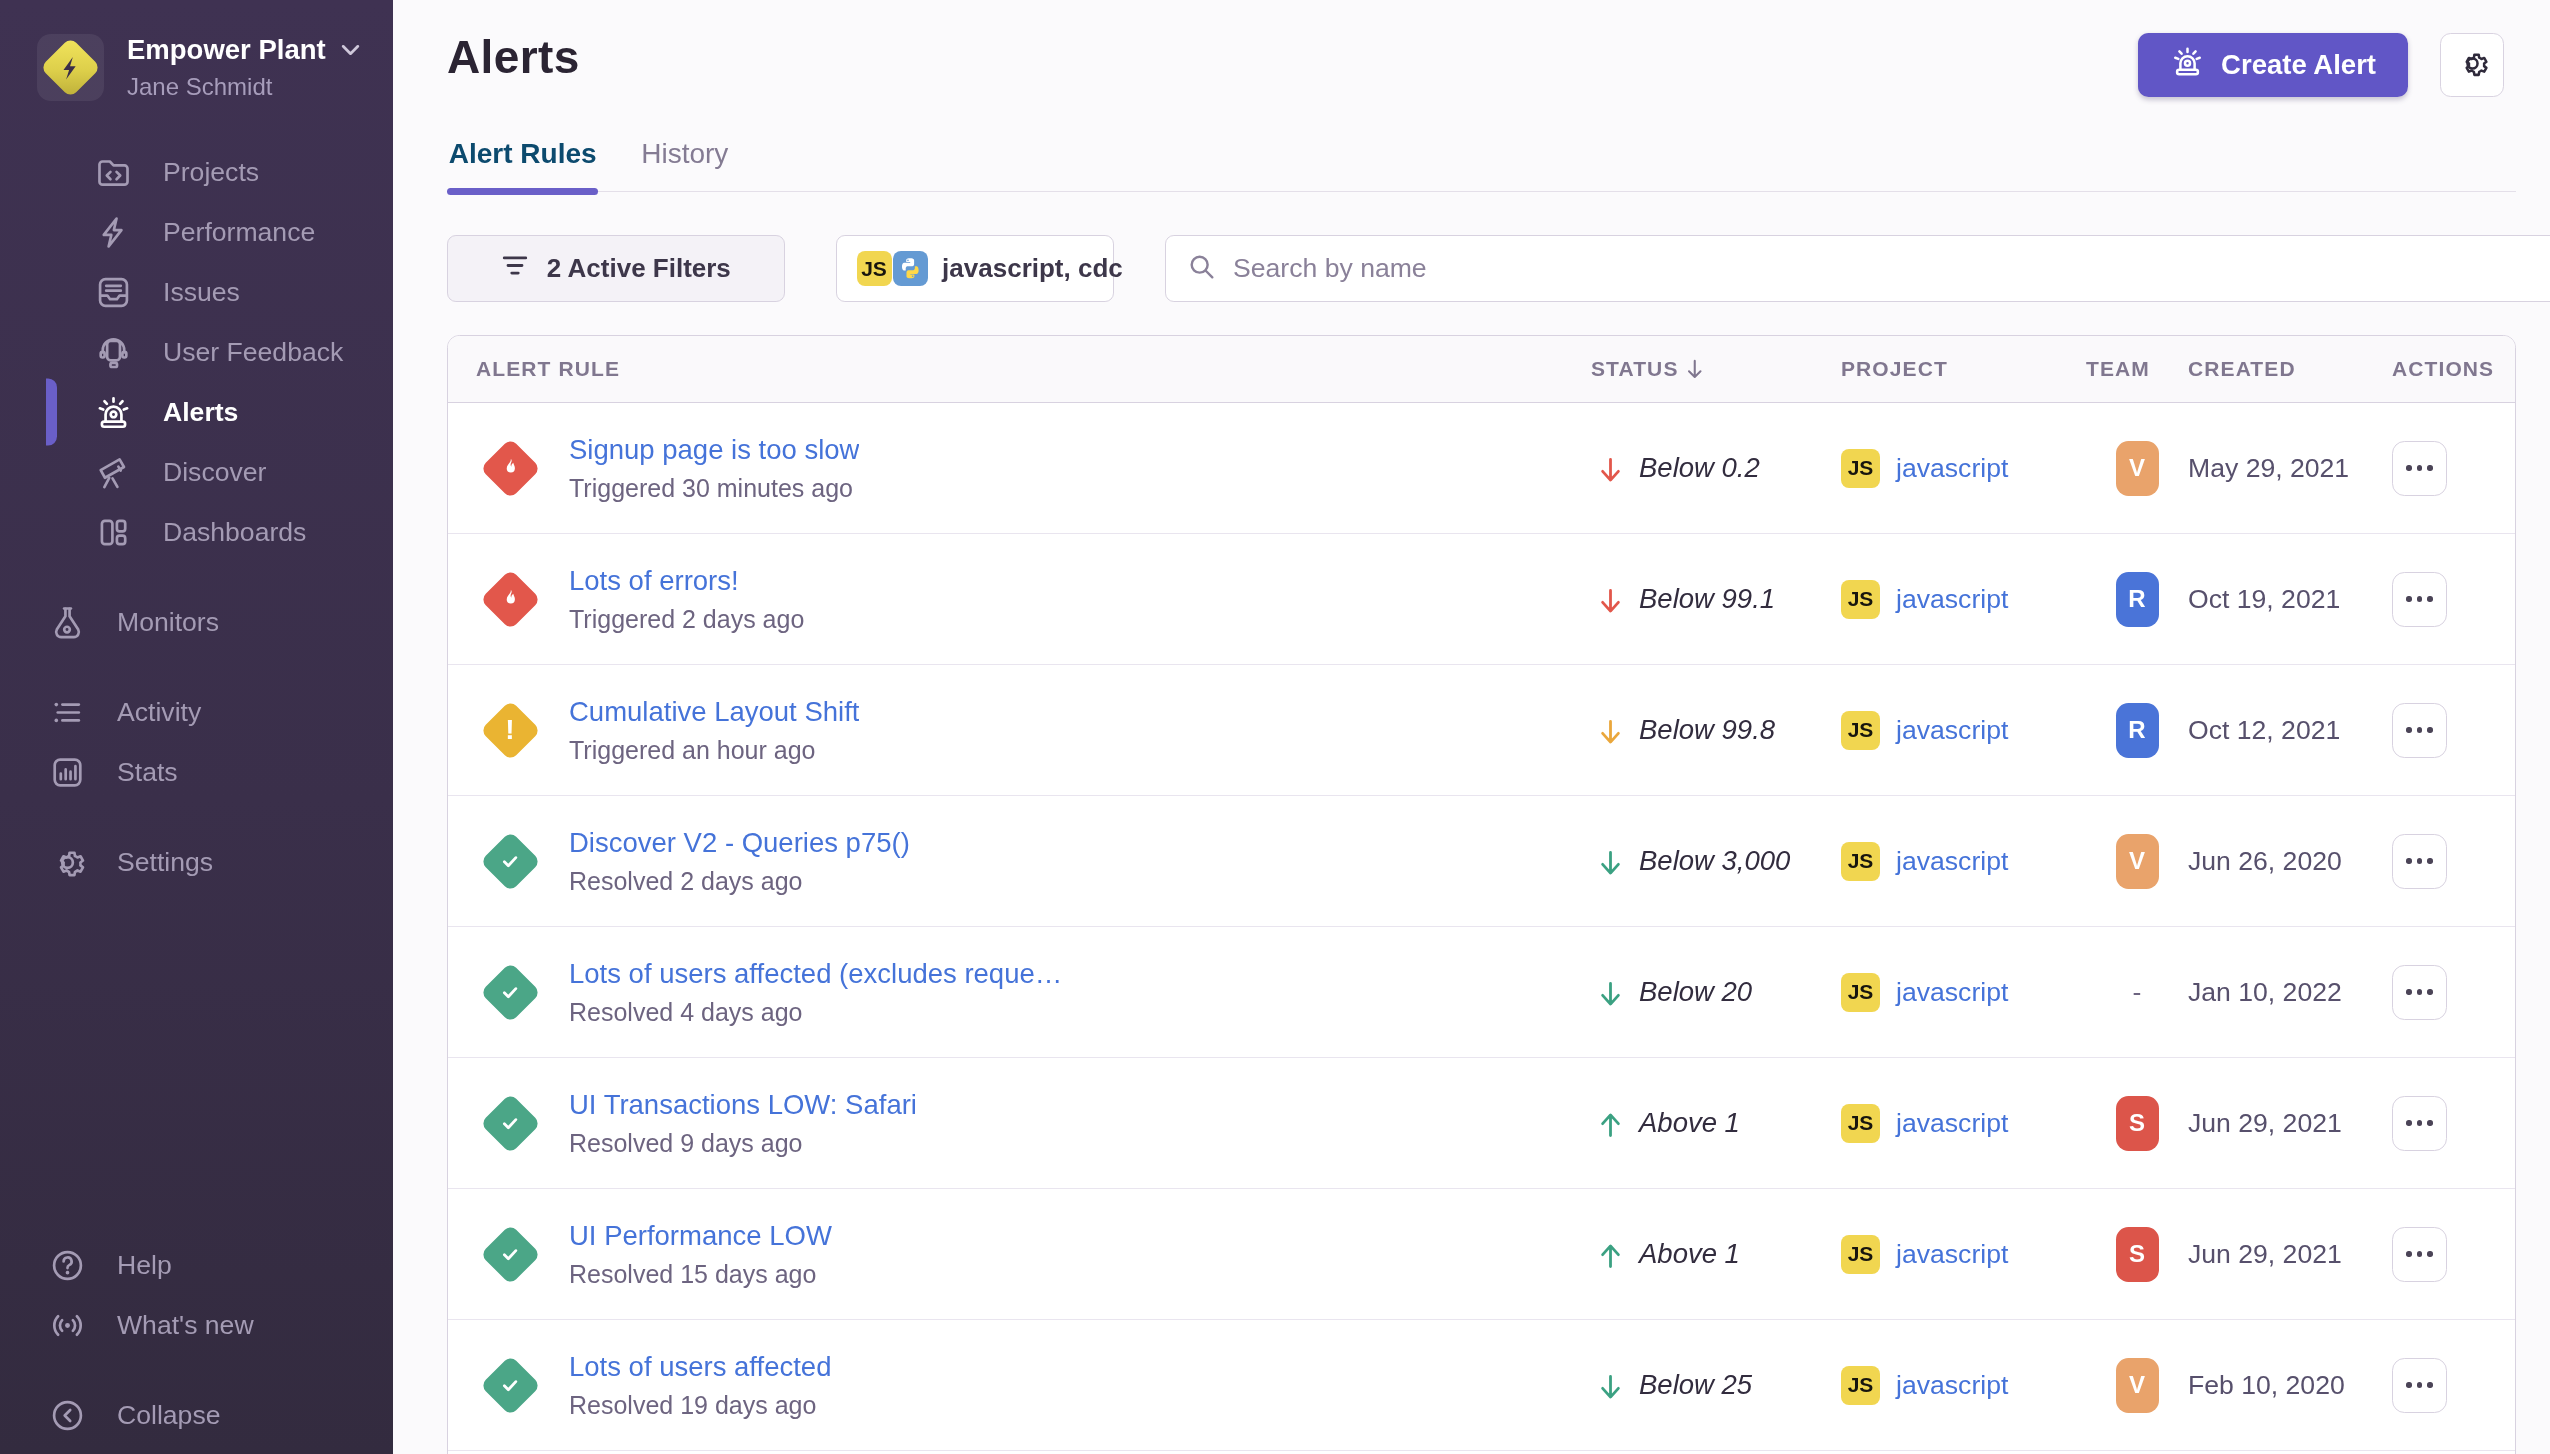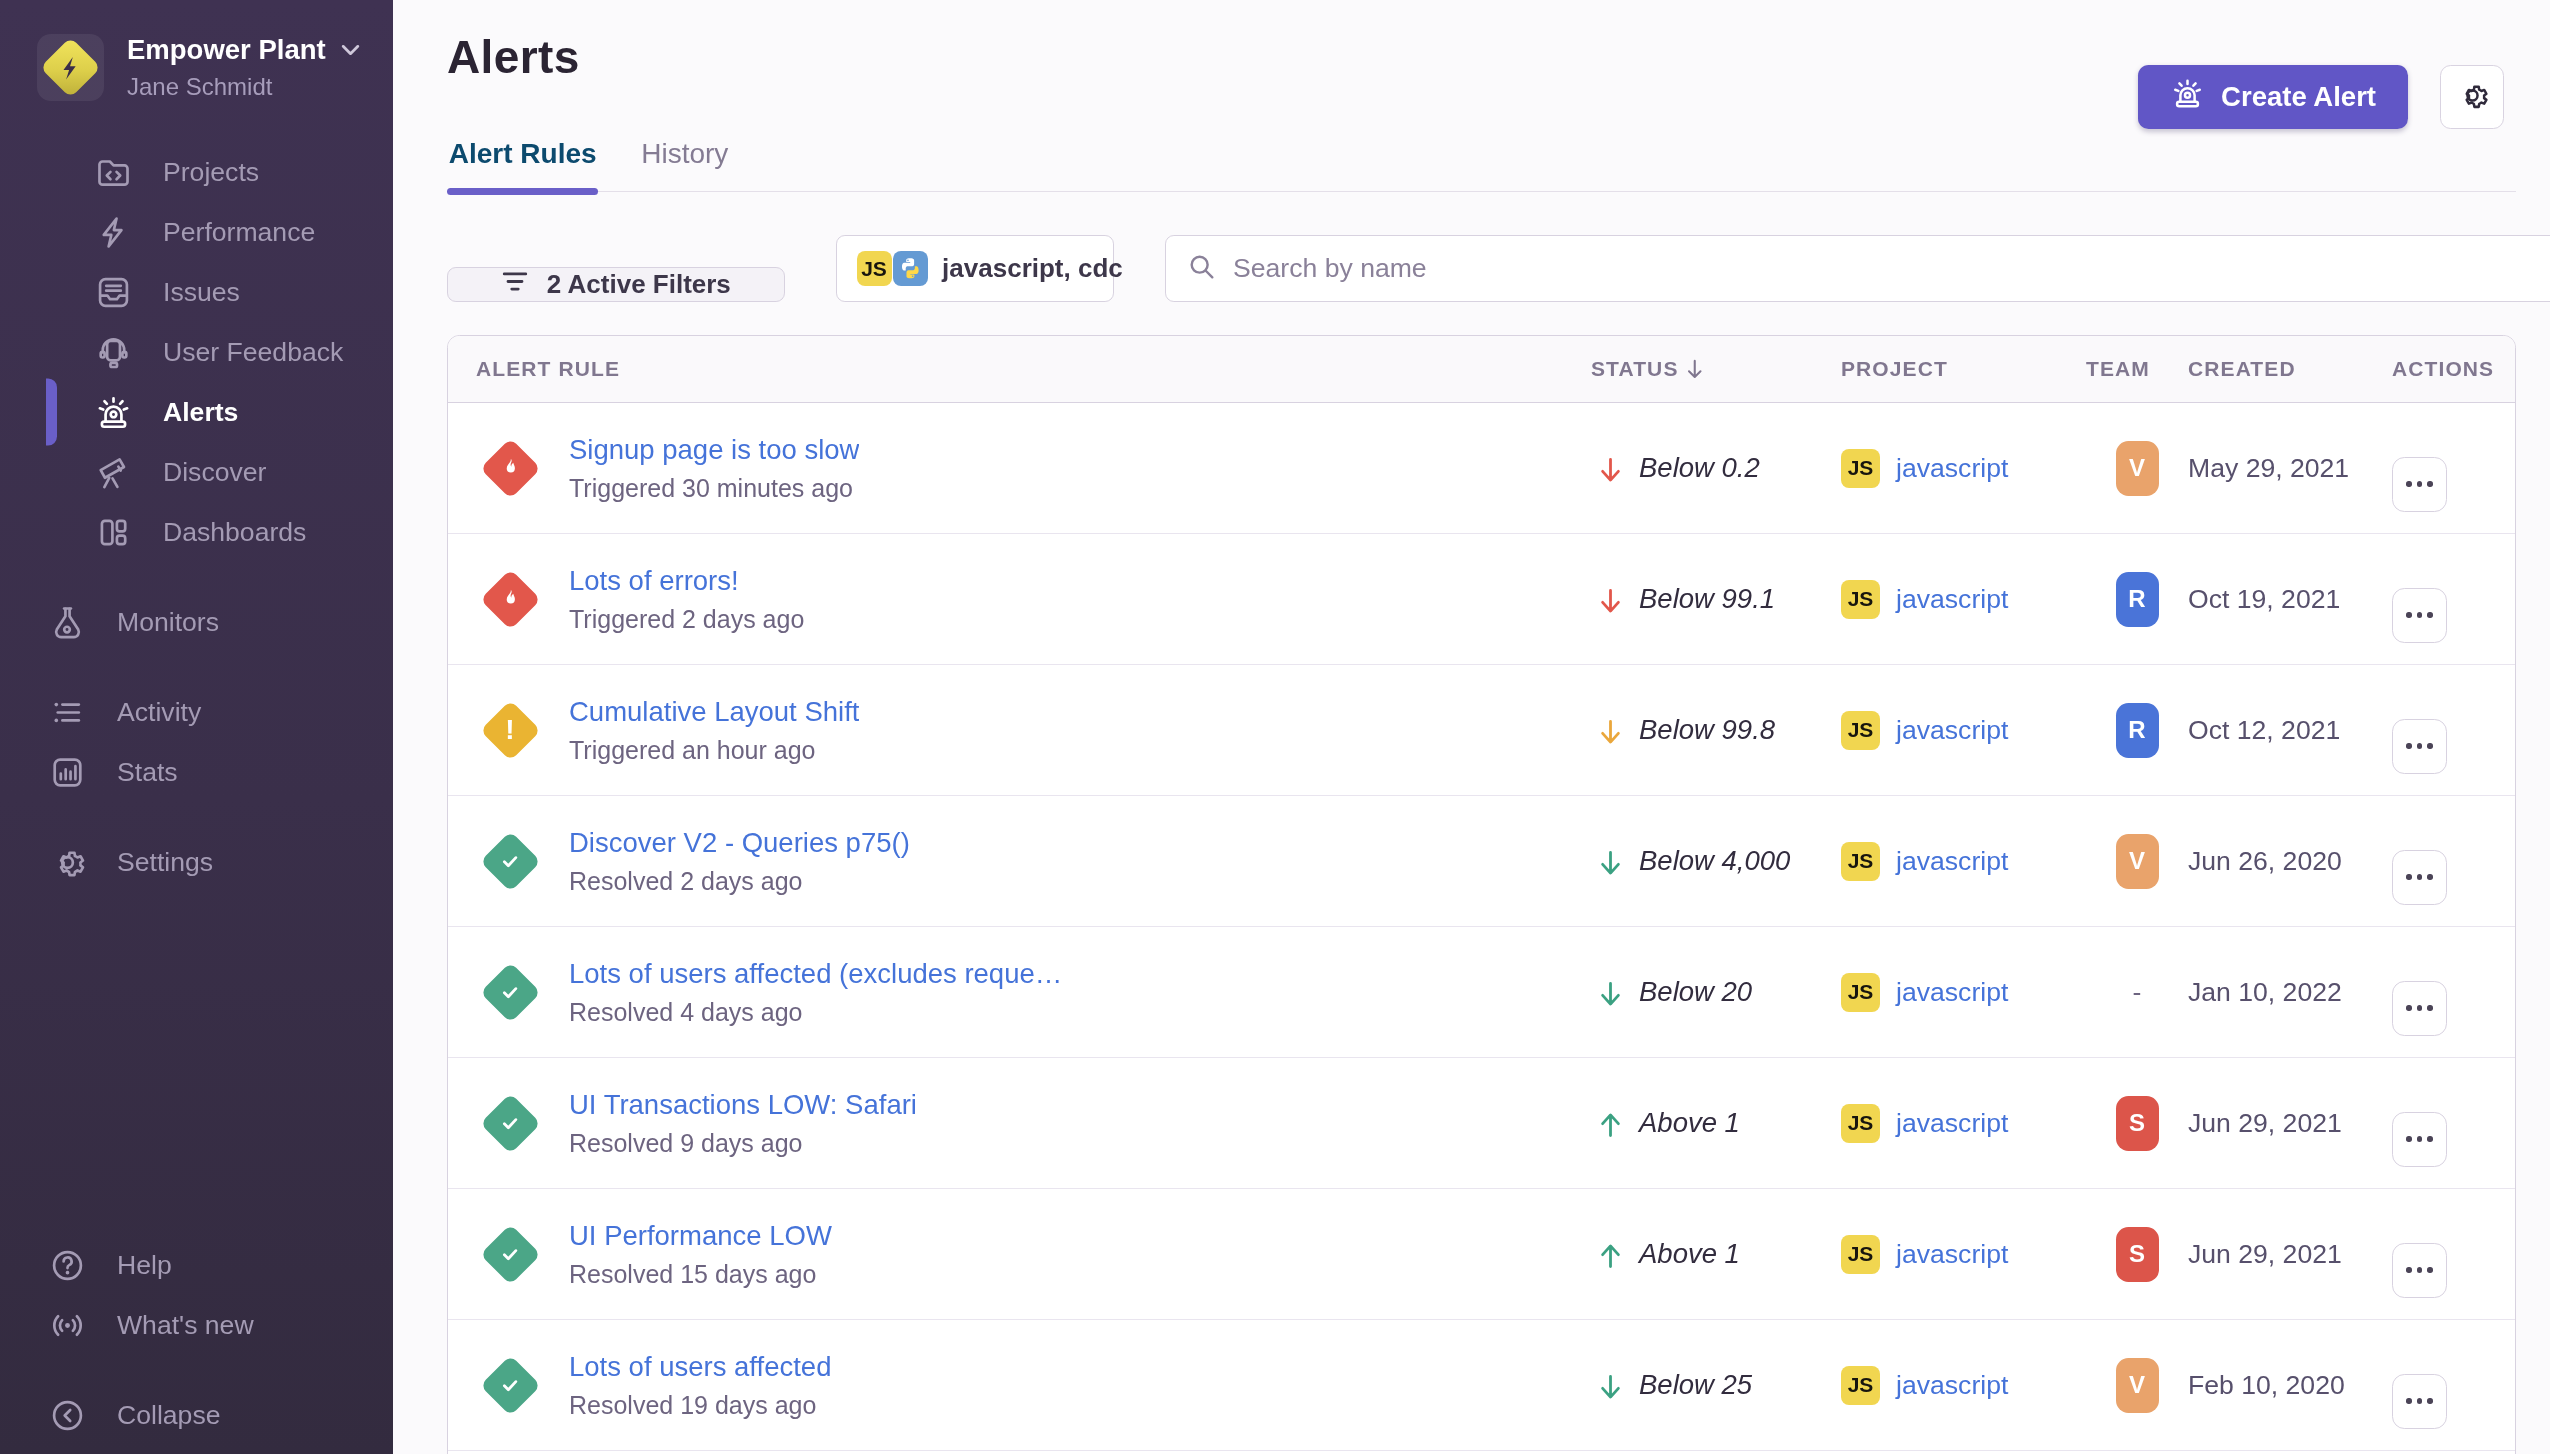--- a/index.html
+++ b/index.html
@@ -1,19 +1,19 @@
 <!DOCTYPE html>
 <html style="font-size:14px"><head>
 <meta charset="utf-8">
 <style>
   * { margin:0; padding:0; box-sizing:border-box; }
   html,body { width:2550px; height:1454px; overflow:hidden;
     font-family:"Liberation Sans", sans-serif; background:#fbfafc; }
   a { text-decoration:none; cursor:pointer; }
-  button { cursor:pointer; font-family:inherit;margin-top:32px; }
+  button { cursor:pointer; font-family:inherit; }
 
   
   .sidebar { position:absolute; left:0; top:0; bottom:0; width:393px;
     background:linear-gradient(180deg,#3f3252 0%, #3a2f4a 55%, #332b3f 100%); z-index:5; }
   .org { display:flex; align-items:center; gap:23px; padding:34px 17.7px 0 37px; }
   .org-logo { width:67px; height:67px; border-radius:14px; background:rgba(255,255,255,.07);
     display:flex; align-items:center; justify-content:center; position:relative; flex:none; }
   .org-logo .dmd { width:43px; height:43px; border-radius:8px; transform:rotate(45deg);
     background:linear-gradient(135deg,#f2e55d 0%, #ddcf4a 55%, #bcae39 100%);
     display:flex; align-items:center; justify-content:center; }
@@ -481,21 +481,21 @@
       </div>
       <div class="rule-text">
         <a class="rule-title">Discover V2 - Queries p75()</a>
         <div class="rule-sub">Resolved 2 days ago</div>
       </div>
     </div>
     <div class="c-status">
       <svg class="arrow green" viewBox="0 0 28 32">
               <path d="M14 4v21M5 17.5 14 27.5 23 17.5"></path>
             </svg>
-      <span class="status-label">Below 4,000</span>
+      <span class="status-label">Below 3,000</span>
     </div>
     <div class="c-project">
       <span class="badge-sq js-badge">JS</span>
       <a class="project-link">javascript</a>
     </div>
     <div class="c-team">
             <span class="team-badge orange">V</span>
           </div>
     <div class="c-created">Jun 26, 2020</div>
     <div class="c-actions">

